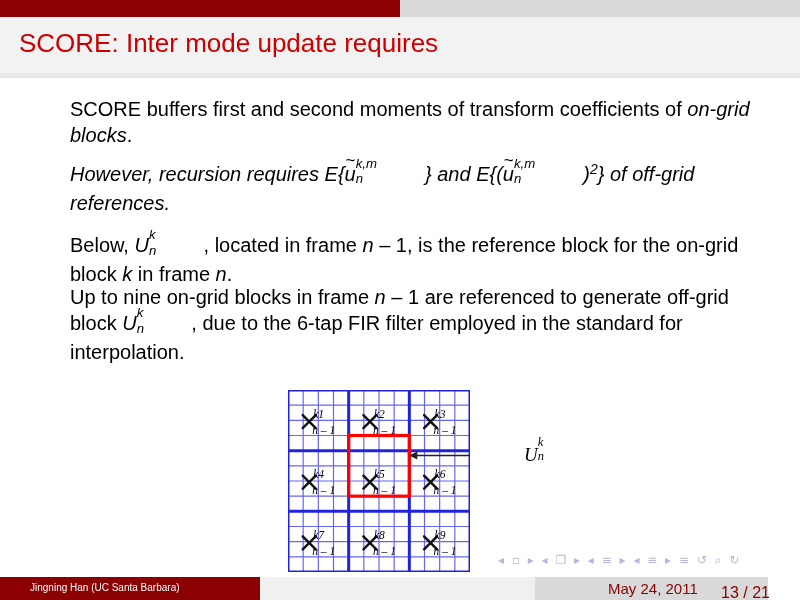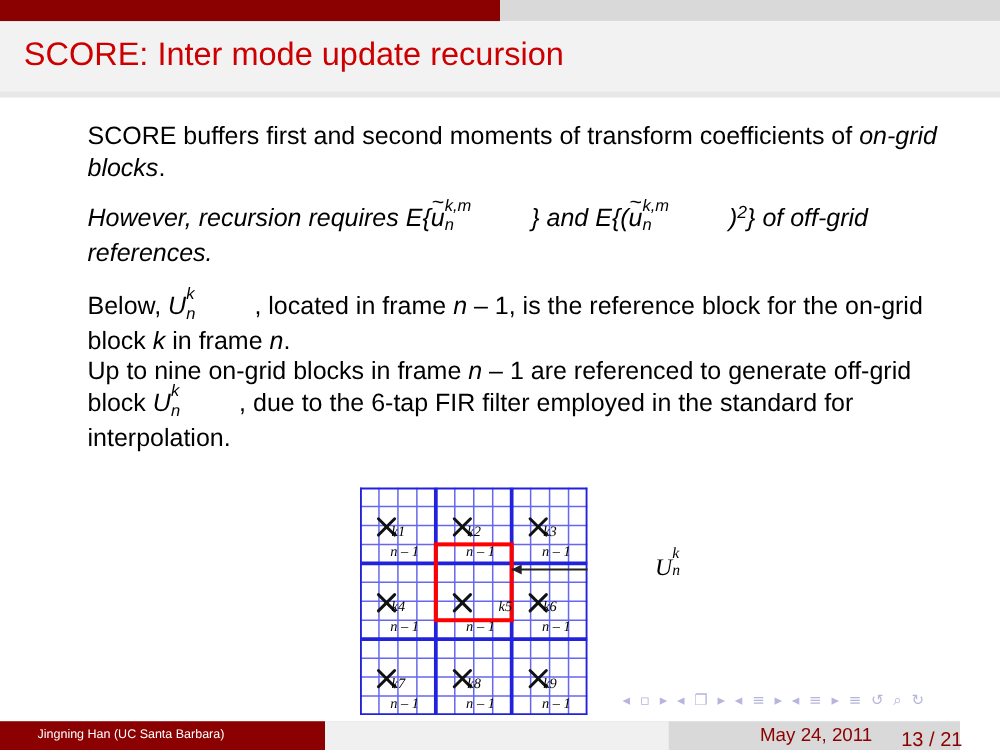--- a/index.html
+++ b/index.html
@@ -38,21 +38,21 @@
   .m{font-style:italic;white-space:nowrap;}
   .m .sup{font-size:0.70em;vertical-align:0.48em;font-style:italic;}
   .updown{display:inline-block;position:relative;vertical-align:baseline;width:auto;padding-left:48px;}
   .updown .s-up{position:absolute;left:0;top:-0.75em;font-size:0.66em;font-style:italic;white-space:nowrap;}
   .updown .s-dn{position:absolute;left:0;top:0.42em;font-size:0.66em;font-style:italic;white-space:nowrap;}
   .updown .pad{visibility:hidden;font-size:0.66em;}
   .tilde-u{position:relative;display:inline-block;font-style:italic;}
   .tilde-u .tld{position:absolute;left:50%;transform:translateX(-50%);top:-0.72em;font-size:0.85em;}
   .grid-wrap{position:absolute;left:288px;top:390px;width:182px;height:182px;}
   .grid-svg{display:block;}
-  .xmark-layer{position:absolute;left:0;top:12px;width:150px;height:182px;text-align:center;}
+  .xmark-layer{position:absolute;left:0;top:0;width:150px;height:182px;text-align:center;}
   .cellbadge{
     position:absolute;font-size:11.5px;color:#000;font-style:italic;white-space:nowrap;
     font-family:"Liberation Serif","DejaVu Serif",serif;
   }
   .ptr-label{
     position:absolute;left:524px;top:444px;
     font-size:19px;font-style:italic;color:#000;
     font-family:"Liberation Serif","DejaVu Serif",serif;
     white-space:nowrap;
   }
@@ -81,21 +81,21 @@
 </head>
 <body>
 
 <div class="slide">
 
   <div class="topbar">
     <div class="topbar-red"></div>
   </div>
   <div class="titleband"></div>
   <div class="titleband-sep"></div>
-  <div class="slide-title">SCORE: Inter mode update recursion</div>
+  <div class="slide-title">SCORE: Inter mode update requires</div>
 
   <div class="body">
 
     <div class="para p1">
       <span>SCORE buffers first and second moments of transform coefficients of </span><i class="it">on-grid blocks</i><span>.</span>
     </div>
 
     <div class="para p2">
       <span>However, recursion requires</span>
       <span class="m">
@@ -179,21 +179,21 @@
     </svg>
     <div class="xmark-layer" id="badges">
         <div class="cellbadge" style="left: 25.2333px; top: 17.5467px;">k1</div>
         <div class="cellbadge" style="left: 24.2333px; top: 33.5467px;">n – 1</div>
         <div class="cellbadge" style="left: 85.9px; top: 17.5467px;">k2</div>
         <div class="cellbadge" style="left: 84.9px; top: 33.5467px;">n – 1</div>
         <div class="cellbadge" style="left: 146.567px; top: 17.5467px;">k3</div>
         <div class="cellbadge" style="left: 145.567px; top: 33.5467px;">n – 1</div>
         <div class="cellbadge" style="left: 25.2333px; top: 78.2133px;">k4</div>
         <div class="cellbadge" style="left: 24.2333px; top: 94.2133px;">n – 1</div>
-        <div class="cellbadge" style="left: 85.9px; top: 78.2133px; margin-left: 25px;">k5</div>
+        <div class="cellbadge" style="left: 85.9px; top: 78.2133px;">k5</div>
         <div class="cellbadge" style="left: 84.9px; top: 94.2133px;">n – 1</div>
         <div class="cellbadge" style="left: 146.567px; top: 78.2133px;">k6</div>
         <div class="cellbadge" style="left: 145.567px; top: 94.2133px;">n – 1</div>
         <div class="cellbadge" style="left: 25.2333px; top: 138.88px;">k7</div>
         <div class="cellbadge" style="left: 24.2333px; top: 154.88px;">n – 1</div>
         <div class="cellbadge" style="left: 85.9px; top: 138.88px;">k8</div>
         <div class="cellbadge" style="left: 84.9px; top: 154.88px;">n – 1</div>
         <div class="cellbadge" style="left: 146.567px; top: 138.88px;">k9</div>
         <div class="cellbadge" style="left: 145.567px; top: 154.88px;">n – 1</div>
       </div>

